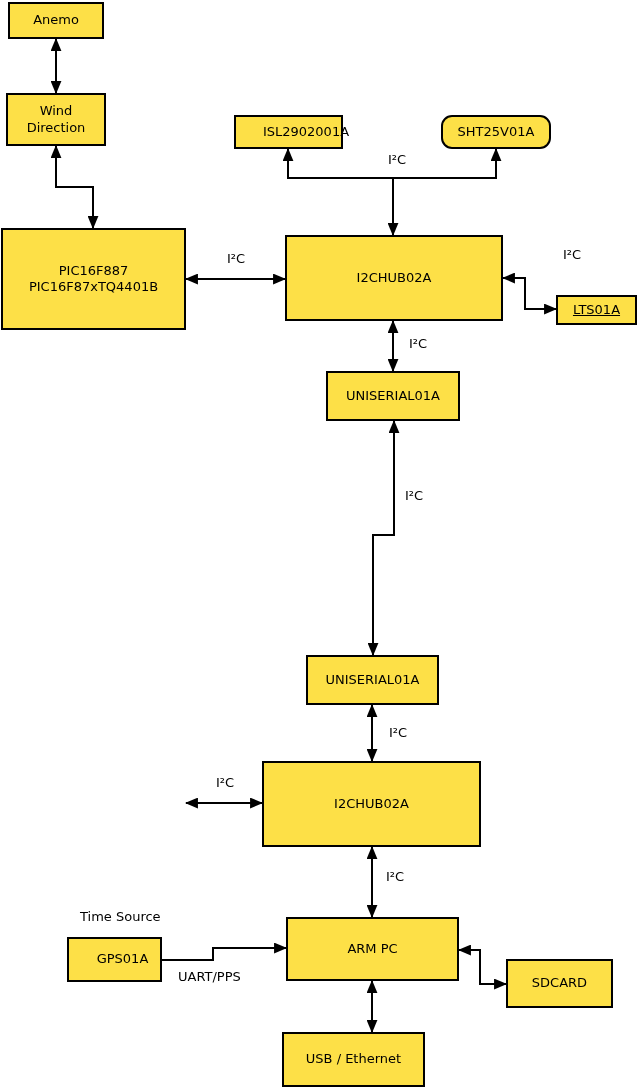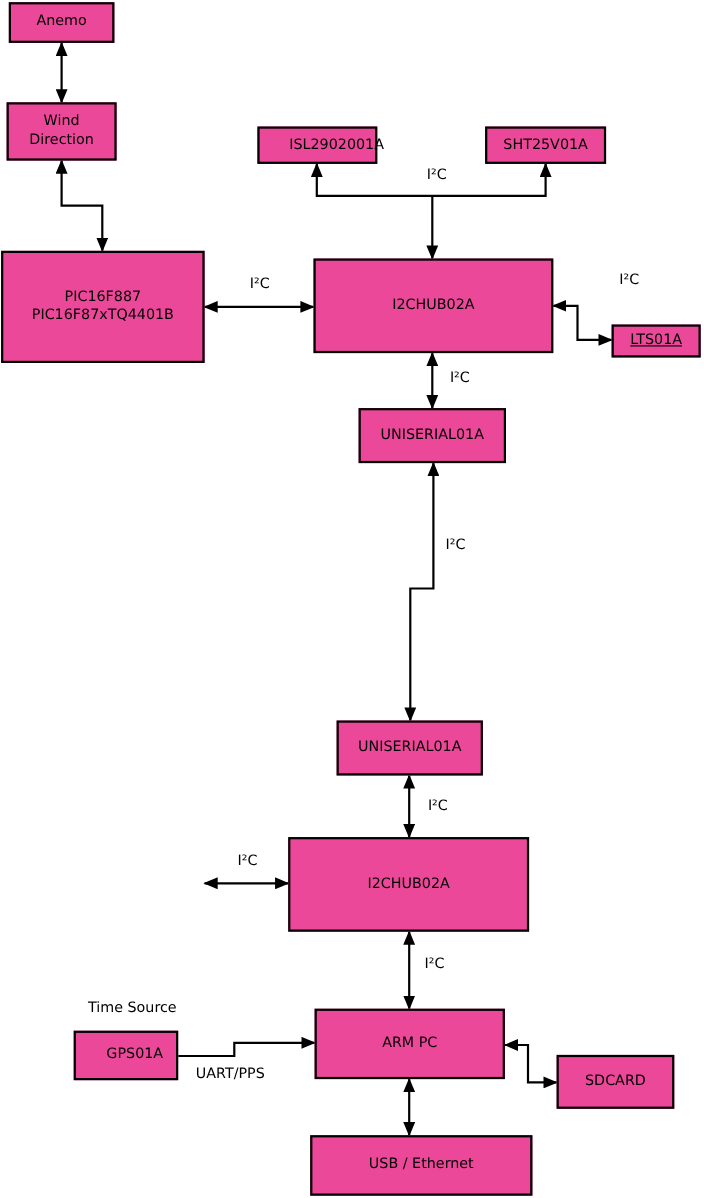--- a/index.html
+++ b/index.html
@@ -25,21 +25,21 @@
   }
   .edge {
     fill: none;
     stroke: #000000;
     stroke-width: 2;
   }
   .node {
     position: absolute;
     box-sizing: border-box;
     border: 2px solid #000000;
-    background: #ec4899;
+    background: #fde047;
     display: flex;
     align-items: center;
     justify-content: center;
     text-align: center;
     font-size: 13px;
     line-height: 1.25;
     white-space: pre-line;
   }
   .free-label {
     position: absolute;
@@ -92,40 +92,40 @@
   <div class="node" style="left:8px; top:2px; width:96px; height:37px;">Anemo</div>
 
   <div class="node" style="left:6px; top:93px; width:100px; height:53px;text-align:center;">Wind
 Direction</div>
 
   <div class="node" style="left:1px; top:228px; width:185px; height:102px;">PIC16F887
 PIC16F87xTQ4401B</div>
 
   <div class="node" style="left:234px; top:115px; width:109px; height:34px;padding-left:35px;">ISL2902001A</div>
 
-  <div class="node" style="left:441px; top:115px; width:110px; height:34px;">SHT25V01A</div>
+  <div class="node" style="left:441px; top:115px; width:110px; height:34px;border-radius:11px;">SHT25V01A</div>
 
   <div class="node" style="left:285px; top:235px; width:218px; height:86px;">I2CHUB02A</div>
 
   <div class="node" style="left:556px; top:295px; width:81px; height:30px;text-decoration:underline;">LTS01A</div>
 
   <div class="node" style="left:326px; top:371px; width:134px; height:50px;">UNISERIAL01A</div>
 
   <div class="node" style="left:306px; top:655px; width:133px; height:50px;">UNISERIAL01A</div>
 
   <div class="node" style="left:262px; top:761px; width:219px; height:86px;">I2CHUB02A</div>
 
 
   <div class="node" style="left:67px; top:937px; width:95px; height:45px;padding-left:16px;">GPS01A</div>
 
   <div class="node" style="left:506px; top:959px; width:107px; height:49px;">SDCARD</div>
 
   <div class="node" style="left:286px; top:917px; width:173px; height:64px;">ARM PC</div>
 
-  <div class="node" style="left:282px; top:1032px; width:202px; height:55px;">USB / Ethernet</div>
+  <div class="node" style="left:282px; top:1032px; width:143px; height:55px;">USB / Ethernet</div>
 
   <span class="free-label" style="left:388px; top:153px;">I²C</span>
 
   <span class="free-label" style="left:227px; top:252px;">I²C</span>
 
   <span class="free-label" style="left:563px; top:248px;">I²C</span>
 
   <span class="free-label" style="left:409px; top:337px;">I²C</span>
 
   <span class="free-label" style="left:405px; top:489px;">I²C</span>

